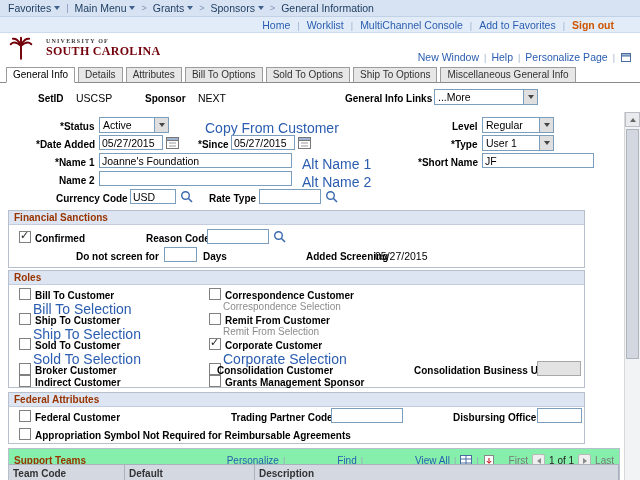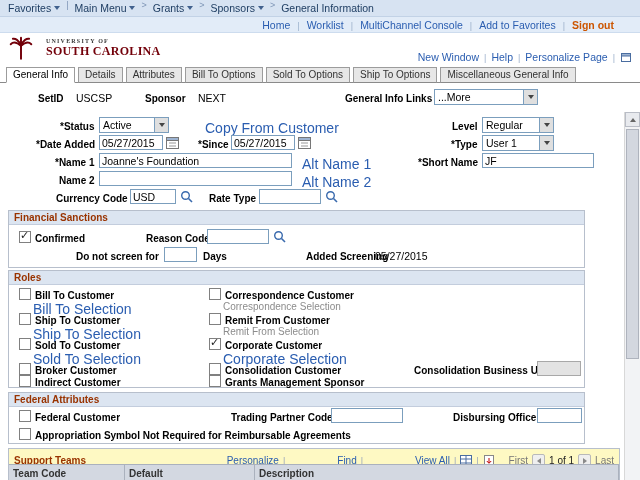--- a/index.html
+++ b/index.html
@@ -4,21 +4,21 @@
 <style>
   * { margin:0; padding:0; box-sizing:border-box; }
   html,body { width:640px; height:480px; overflow:hidden; }
   body { font-family:"Liberation Sans","DejaVu Sans",sans-serif; background:#fff; }
   input { font-family:inherit; }
 
   .screen { position:relative; width:640px; height:480px; background:#fff; overflow:hidden; }
 
   
   .crumb-bar { position:absolute; left:0; top:0; width:100%; height:17px; background:#d7e3f2;
-               border-bottom:1px solid #c2d2e6; display:flex; 
+               border-bottom:1px solid #c2d2e6; display:flex; align-items:center;
                padding:0 8px; gap:6px; font-size:10.5px; color:#1f3e63; }
   .crumb { display:flex; align-items:center; gap:3px; cursor:pointer; white-space:nowrap; }
   .crumb-sep { color:#7d94b5; font-size:9px; }
   .crumb-sep.bar::after { content:"|"; }
   .crumb-sep.gt::after { content:">"; }
   .tri-down { display:inline-block; width:0; height:0; border-left:3px solid transparent;
               border-right:3px solid transparent; border-top:4px solid #41618e; }
 
   .util-bar { position:absolute; left:0; top:17px; width:100%; height:16px; background:#e2ecf8;
               border-bottom:1px solid #cddcee; display:flex; align-items:center; justify-content:flex-end;
@@ -65,21 +65,21 @@
                         font-weight:bold; color:#222; font-family:"DejaVu Sans",sans-serif; }
   .icon-abs { position:absolute; cursor:pointer; }
 
   
   .gbox { position:absolute; border:1px solid #b7bfcc; background:#fff; }
   .gb-head { height:14px; background:#dce5f1; border-bottom:1px solid #c3cddd;
              display:flex; align-items:center; padding:0 5px; }
   .gb-title { font-size:10px; font-weight:bold; color:#993300; white-space:nowrap; }
 
   
-  .st-head { height:24px; background:#fef9c3; border-bottom:1px solid #c3cddd;
+  .st-head { height:24px; background:#86efac; border-bottom:1px solid #c3cddd;
              display:flex; align-items:center; padding:0 5px; gap:5px; }
   .st-title { font-size:10px; font-weight:bold; color:#993300; margin-right:auto; white-space:nowrap; }
   .st-toolbar { display:flex; align-items:center; gap:4px; font-size:10px; }
   .tlink { color:#2a5db0; cursor:pointer; text-decoration:none; white-space:nowrap;padding-left:48px; }
   .tsep::after { content:"|"; color:#9aa7ba; font-size:9px; }
   .tnav { color:#777; white-space:nowrap; }
   .tpage { color:#222; white-space:nowrap; }
   .tgap { width:6px; }
   .nav-btn { width:13px; height:13px; border:1px solid #b9b9b9; background:#efefef; border-radius:2px;
              display:inline-flex; align-items:center; justify-content:center; cursor:pointer; }
@@ -312,21 +312,21 @@
 
       <span class="chk" style="left:200px;top:42px"></span>
       <span class="lbl" style="left:216px;top:43px">Remit From Customer</span>
       <span class="fsub" style="left:214px;top:55px">Remit From Selection</span>
 
       <span class="chk checked" style="left:200px;top:67px"></span>
       <span class="lbl" style="left:216px;top:68px">Corporate Customer</span>
       <a class="flink" style="left:214px;top:80px">Corporate Selection</a>
 
       <span class="chk" style="left:200px;top:92px"></span>
-      <span class="lbl" style="left:216px;top:93px">Consolidation Customer</span>
+      <span class="lbl" style="left:208px;top:93px">Consolidation Customer</span>
       <span class="lbl" style="left:405px;top:93px">Consolidation Business Unit</span>
       <input class="tbox disabled" style="left: 528px; top: 90px; width: 44px;" disabled="" value="">
 
       <span class="chk" style="left:200px;top:104px"></span>
       <span class="lbl" style="left:216px;top:105px">Grants Management Sponsor</span>
     </div>
 
     <div class="gbox" style="left:8px;top:392px;width:577px;height:52px">
       <div class="gb-head">
         <span class="gb-title">Federal Attributes</span>

